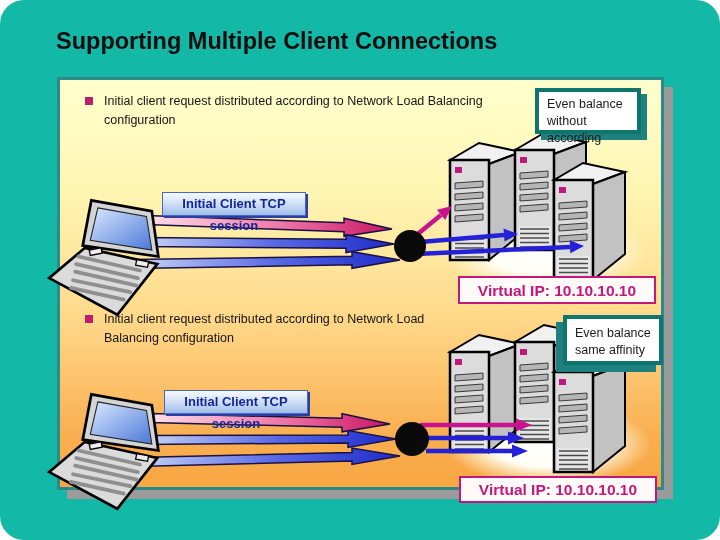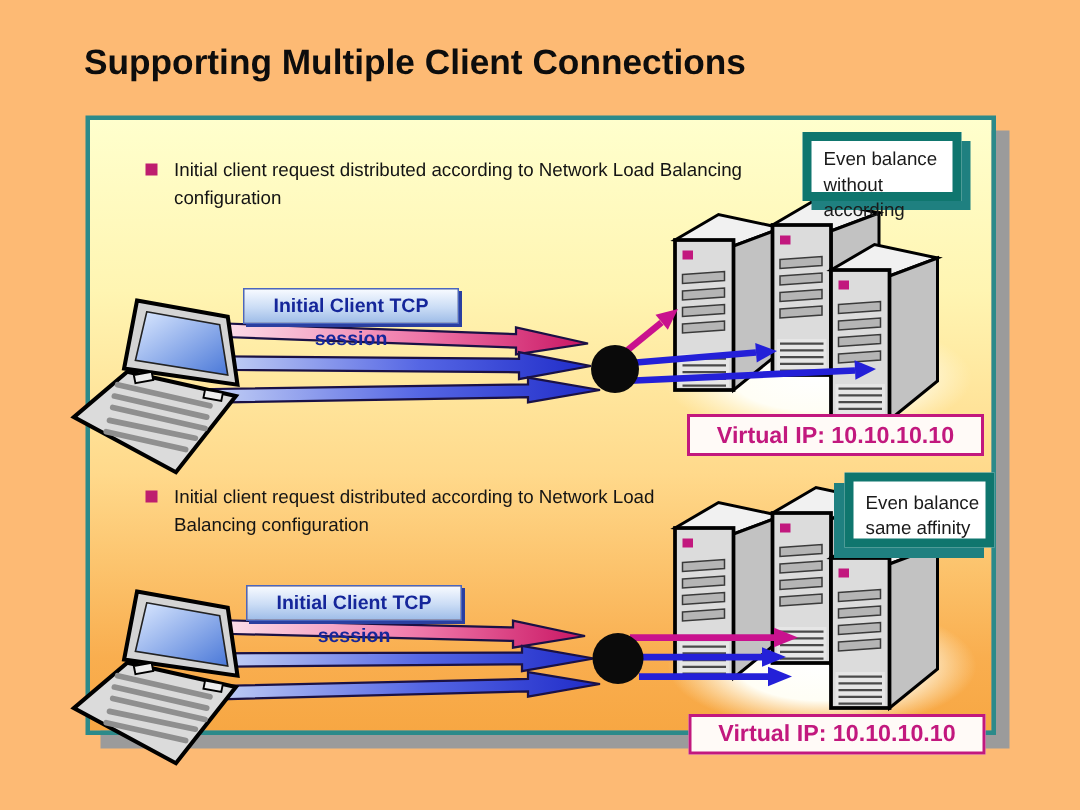--- a/index.html
+++ b/index.html
@@ -1,31 +1,31 @@
 <!DOCTYPE html>
 <html><head>
 <meta charset="utf-8">
 <style>
   html,body{margin:0;padding:0;background:#fff;}
-  .slide{position:relative;width:720px;height:540px;background:#fdba74;overflow:hidden;
-         font-family:"Liberation Sans",sans-serif;}
+  .slide{position:relative;width:720px;height:540px;background:#14b8a6;overflow:hidden;
+         font-family:"Liberation Sans",sans-serif;border-radius:24px;}
   .title{position:absolute;left:56px;top:28px;font-size:23.5px;font-weight:bold;color:#0d0d0d;
          letter-spacing:0px;white-space:nowrap;}
   .panel-shadow{position:absolute;left:67px;top:87px;width:606px;height:412px;background:#9b9b9b;}
   .panel{position:absolute;left:57px;top:77px;width:607px;height:413px;box-sizing:border-box;
          border:3px solid #2b8a8a;
          background:linear-gradient(180deg,#ffffcd 0%,#fff5b2 28%,#ffd98b 58%,#f9ae4f 88%,#f7a743 100%);}
   svg.diagram{position:absolute;left:0;top:0;pointer-events:none;}
-  .bullets{position:absolute;margin:12px;padding:0;list-style:none;font-size:12.5px;line-height:19px;color:#141414;}
+  .bullets{position:absolute;margin:0;padding:0;list-style:none;font-size:12.5px;line-height:19px;color:#141414;}
   .bullets li{position:relative;padding-left:20px;margin-bottom:3px;}
   .bullets li::before{content:"";position:absolute;left:1px;top:5px;width:8px;height:8px;background:#be1e6e;}
   .bullets-top{left:84px;top:92px;width:400px;}
   .bullets-bottom{left:84px;top:310px;width:370px;}
   .eb-shadow{position:absolute;background:#1f8080;}
-  .eb-box{position:absolute;background:#ffffff;border:6px solid #0f766e;box-sizing:border-box;
+  .eb-box{position:absolute;background:#ffffff;border:4px solid #0f766e;box-sizing:border-box;
           font-size:12.5px;line-height:17px;color:#1a1a1a;padding:4px 0 0 8px;}
   .eb1-shadow{left:541px;top:94px;width:106px;height:46px;}
   .eb1{left:535px;top:88px;width:106px;height:46px;}
   .eb2-shadow{left:556px;top:322px;width:100px;height:50px;}
   .eb2{left:563px;top:315px;width:100px;height:50px;padding-top:6px;}
   .tcp-label{position:absolute;width:144px;height:24px;box-sizing:border-box;text-align:center;
              font-size:13px;font-weight:bold;color:#15269a;line-height:22px;
              background:linear-gradient(180deg,#f7faff 0%,#cadcf5 55%,#9fbde8 100%);
              border:1px solid #4a66c0;box-shadow:2px 2px 0 #2a3fa0;}
   .tcp1{left:162px;top:192px;}

